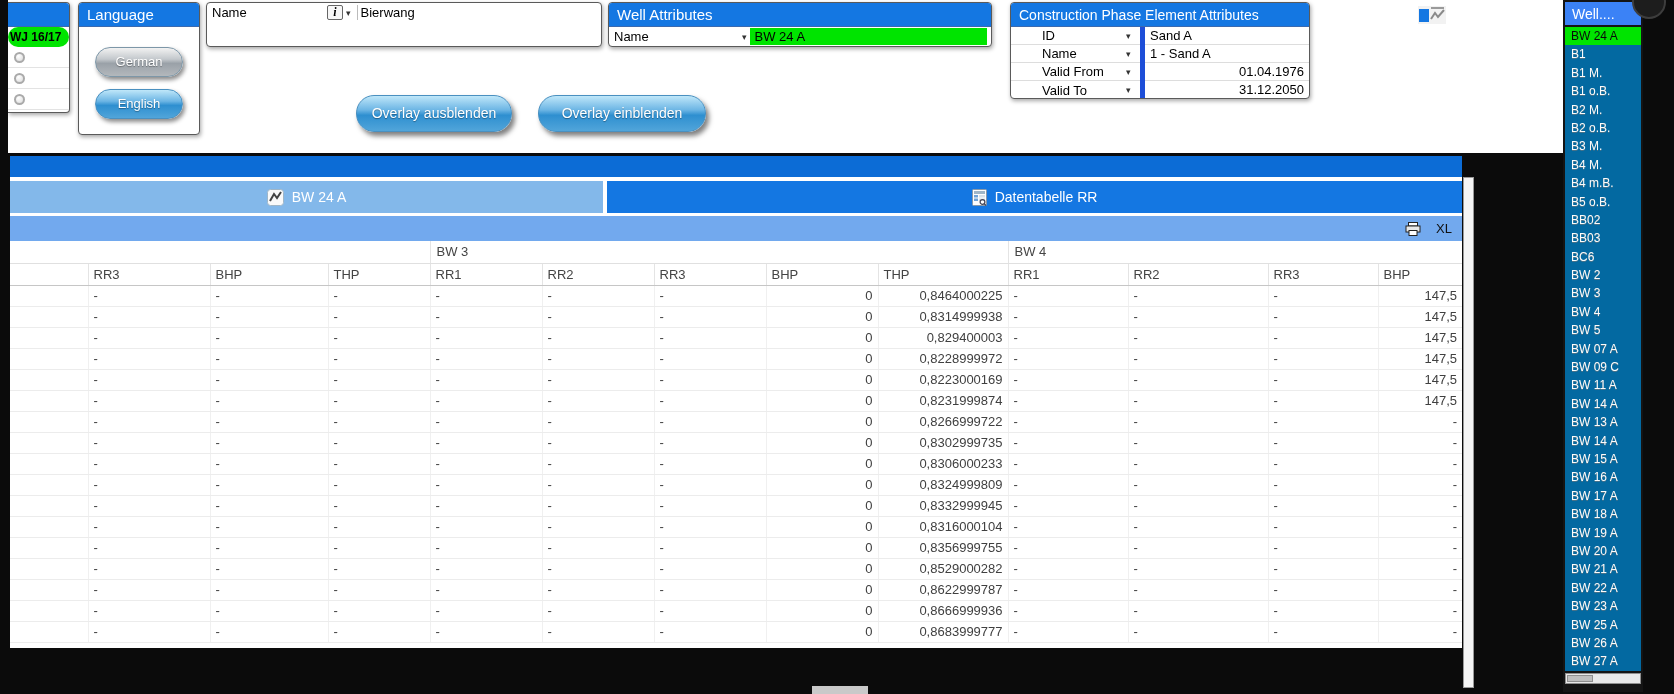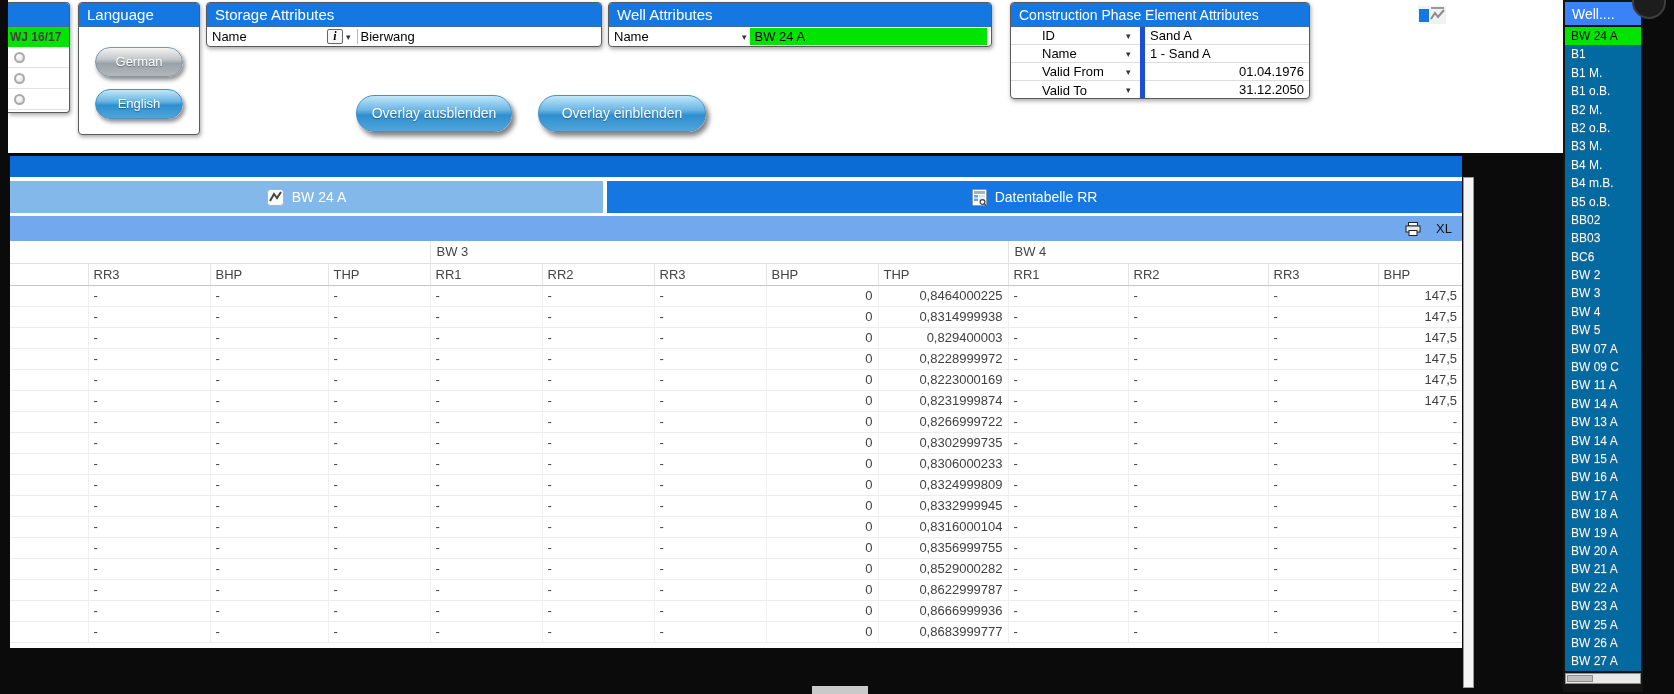--- a/index.html
+++ b/index.html
@@ -13,22 +13,22 @@
 
   
   .panel { position:absolute; background:#fff; border:1px solid #5a5a5a; border-radius:4px;
            box-shadow:1px 2px 4px rgba(0,0,0,0.35); overflow:hidden; }
   .panel-header { background:#1477e2; color:#fff; font-size:15px; height:24px; line-height:24px;
                   padding-left:8px; border-bottom:1px solid #3a6ab0; white-space:nowrap; overflow:hidden; }
 
   
   .season-panel { left:8px; top:2px; width:62px; height:111px; border-left:none; border-radius:0 4px 4px 0; }
   .season-panel .panel-header { padding-left:4px; }
-  .season-green { background:#00e400; color:#404040; font-size:12px; height:20px; line-height:20px;
-                  padding-left:2px; white-space:nowrap; font-weight:bold; }
+  .season-green { background:#00e400; color:#000000; font-size:12px; height:20px; line-height:20px;
+                  padding-left:2px; white-space:nowrap; font-weight:bold;border-radius:10px; }
   .radio-row { height:21px; border-bottom:1px solid #e3e3e3; display:flex; align-items:center; padding-left:6px; }
   .radio { width:11px; height:11px; border-radius:50%; border:2px solid #aaa;
            background:radial-gradient(circle at 35% 30%, #fff 0%, #e2e2e2 80%); }
 
   
   .language-panel { left:78px; top:2px; width:122px; height:133px; }
   .btn-pill { display:block; border-radius:16px; color:#fff; font-size:13px; text-align:center;
               cursor:pointer; border:1px solid #7d97a8; box-shadow:2px 3px 4px rgba(0,0,0,0.45);
               text-shadow:0 1px 1px rgba(0,0,0,0.35); }
   .btn-gray { width:88px; height:30px; line-height:28px; margin:20px auto 0;
@@ -144,21 +144,20 @@
       </div>
   </div>
 
   <div class="panel language-panel">
     <div class="panel-header">Language</div>
     <div class="btn-pill btn-gray">German</div>
     <div class="btn-pill btn-blue btn-english">English</div>
   </div>
 
   <div class="panel storage-panel">
-    <div class="panel-header">Storage Attributes</div>
     <div class="attr-row">
       <span class="attr-label">Name</span>
       <span class="info-box">i</span>
       <span class="caret">▾</span>
       <span class="field-sep"></span>
       <span>Bierwang</span>
     </div>
   </div>
 
   <div class="panel well-panel">

